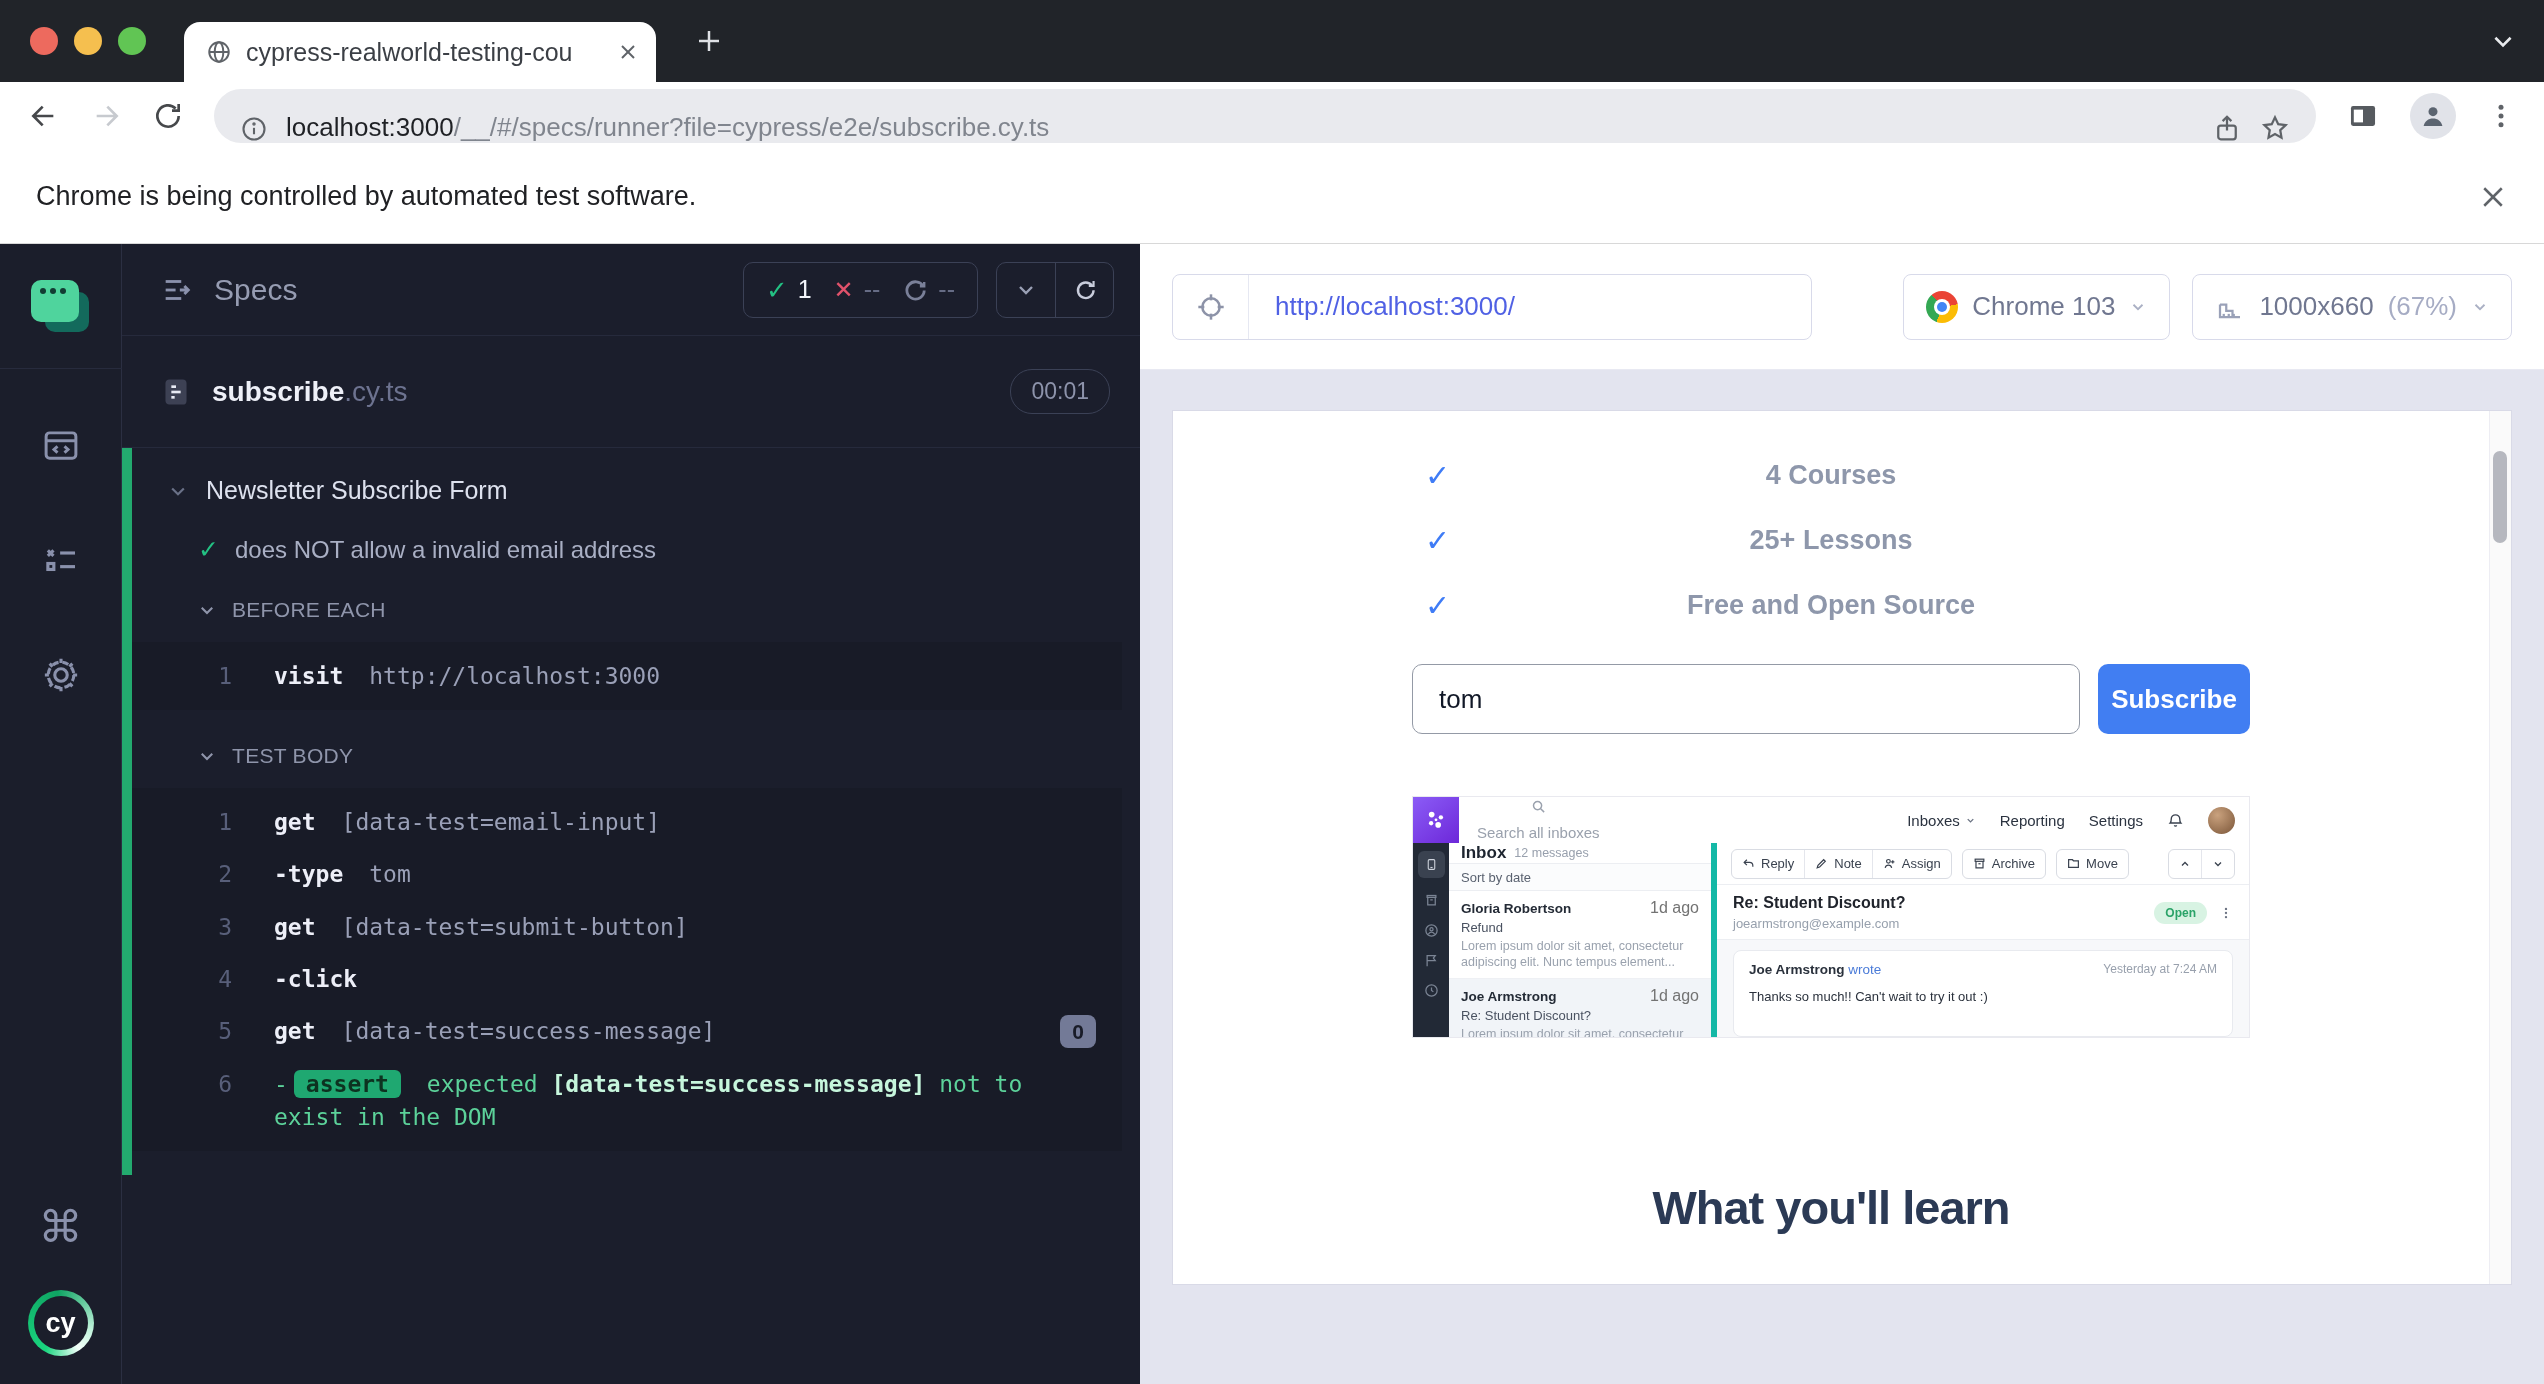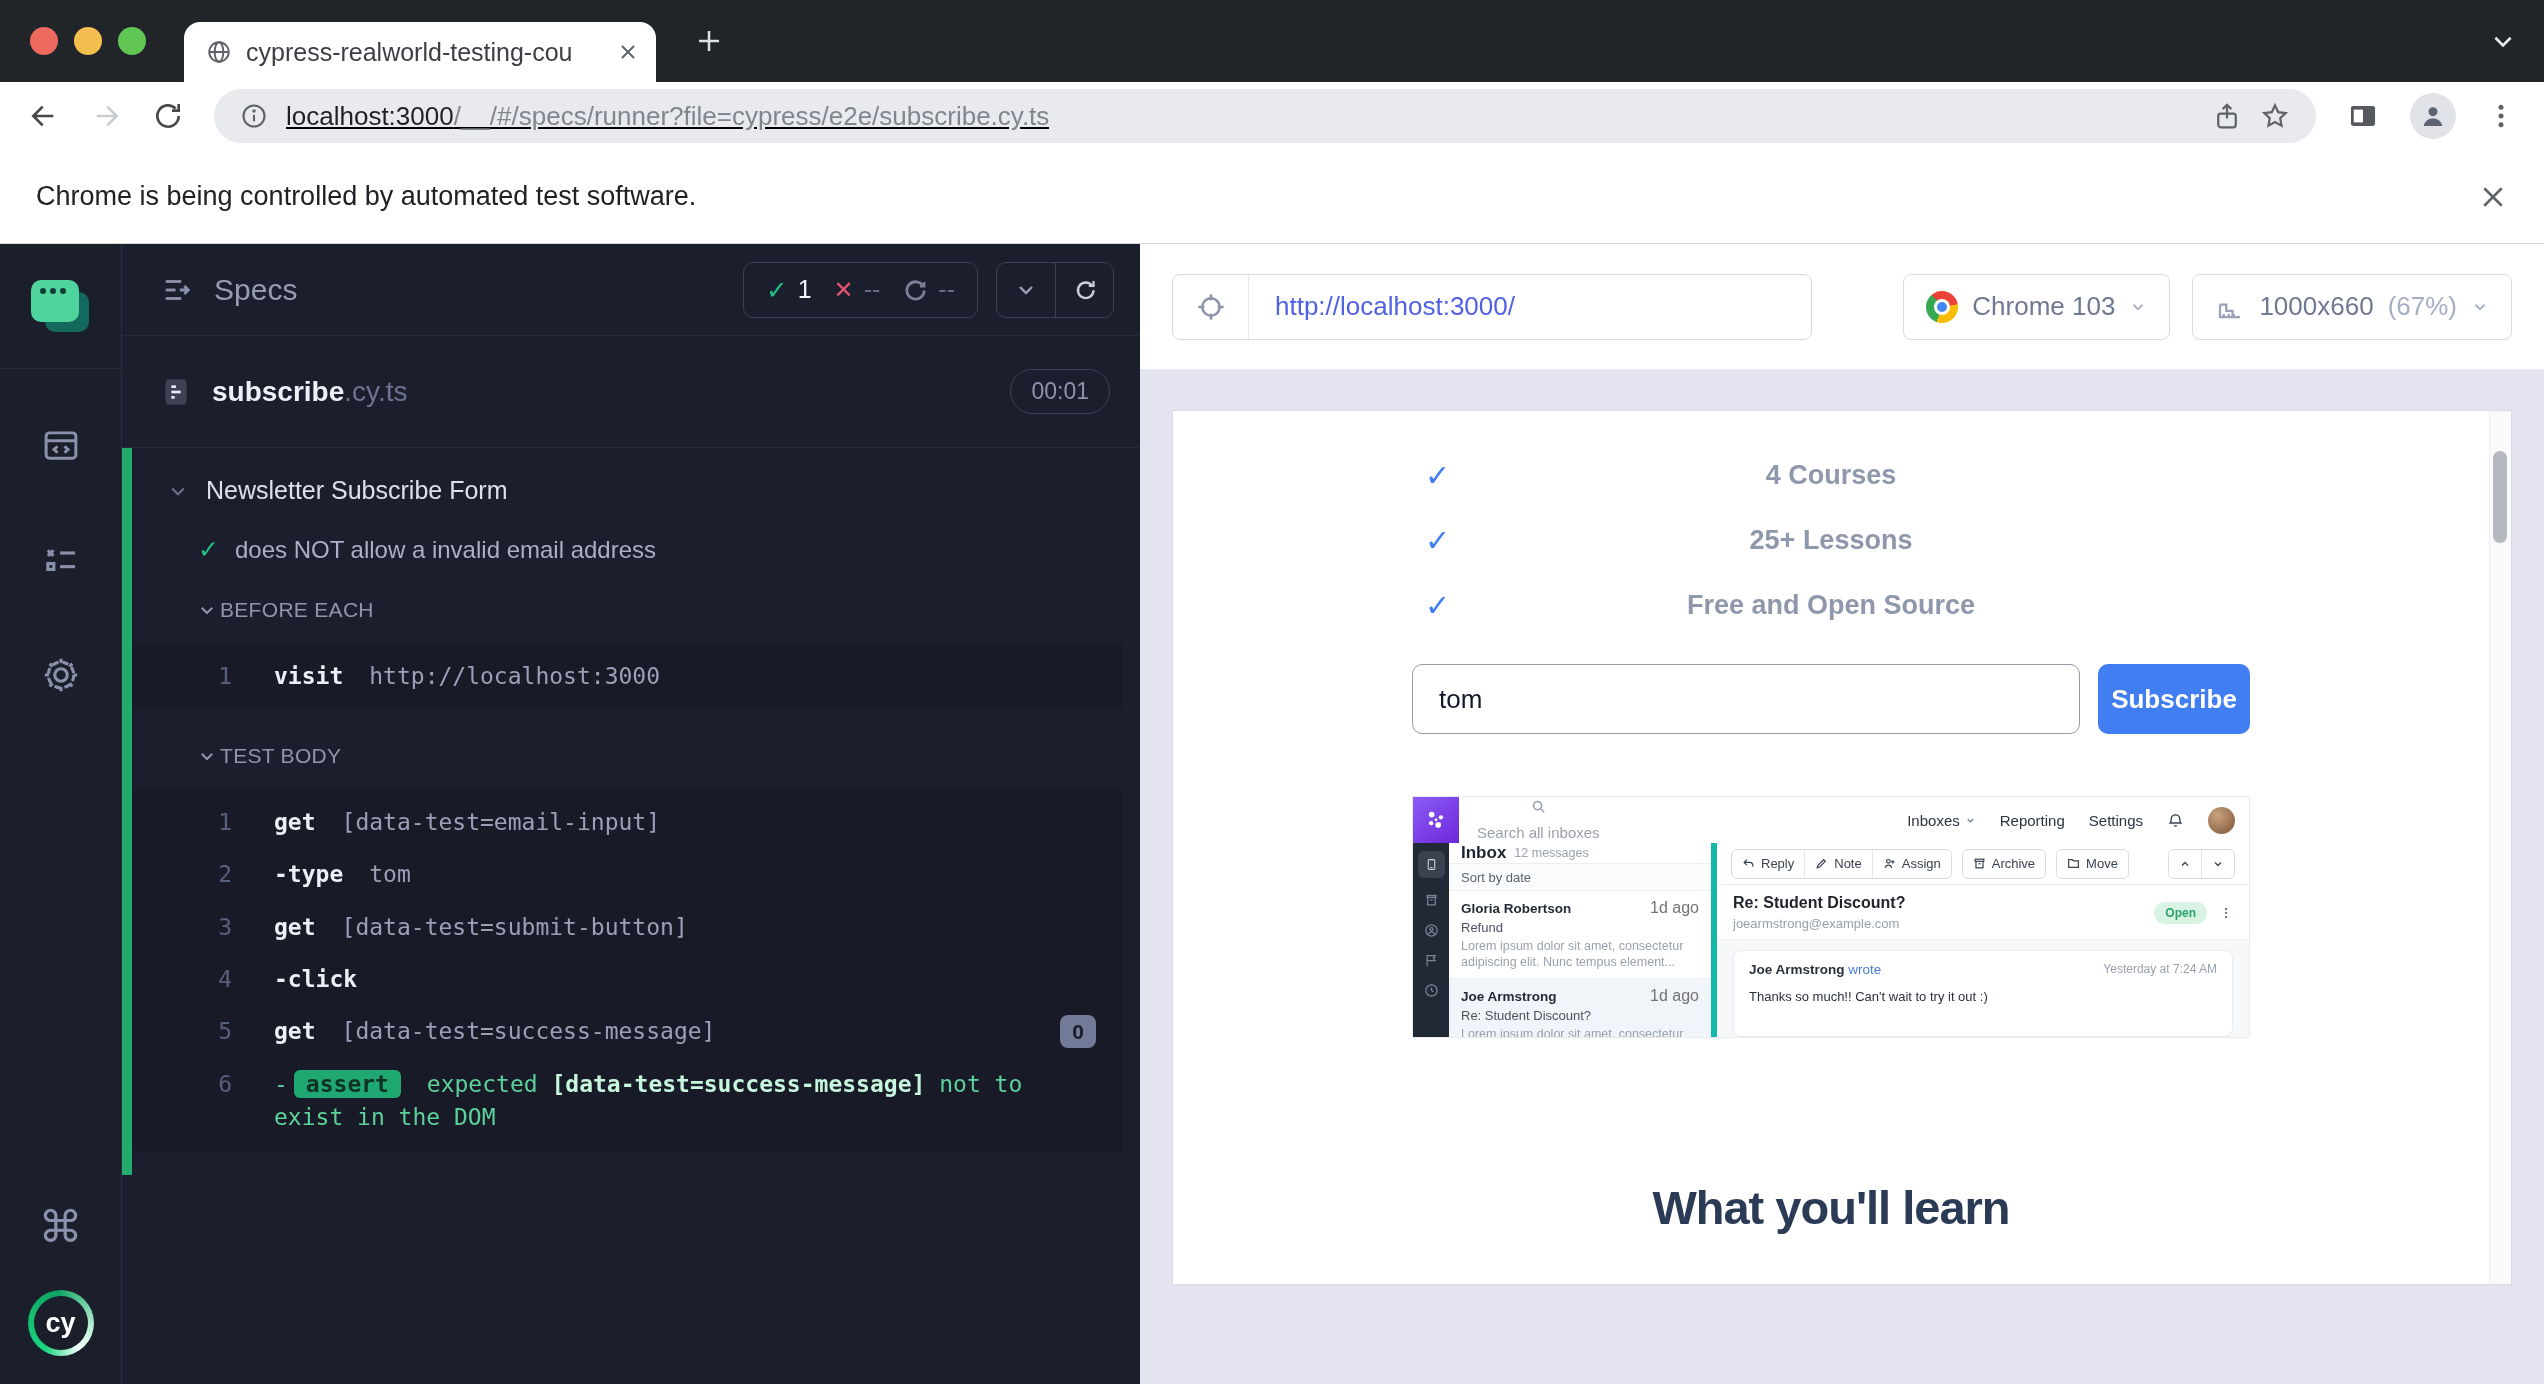--- a/index.html
+++ b/index.html
@@ -15,21 +15,21 @@
   .tl.green { left:118px; background:#61c554; }
   .tab { position:absolute; left:184px; top:22px; width:472px; height:60px; background:#fff;
          border-radius:16px 16px 0 0; display:flex; align-items:center; padding:0 16px 0 22px; gap:14px; }
   .tab-title { font-size:25px; color:#3b3f45; white-space:nowrap; overflow:hidden; flex:1; }
   .newtab { position:absolute; left:694px; top:26px; }
   .tabbar-chevron { position:absolute; right:28px; top:28px; }
 
   
   .toolbar { height:68px; background:#fff; display:flex; align-items:center; padding:0 28px; gap:30px; }
   .omnibox { flex:1; height:54px; background:#e9eaee; border-radius:27px; display:flex;
-             align-items:center; padding:0 26px; gap:18px; min-width:0;text-decoration:underline; }
+             align-items:flex-end; padding:0 26px; gap:18px; min-width:0; }
   .url { font-size:26px; white-space:nowrap; overflow:hidden; min-width:0; }
   .url .host { color:#1f2125; }
   .url .path { color:#80858e; }
   .omni-spacer { flex:1; }
   .avatar-circle { width:46px; height:46px; border-radius:50%; background:#e1e3e9;
                    display:flex; align-items:center; justify-content:center; }
 
   
   .infobar { height:94px; background:#fff; border-bottom:1px solid #d8d8d8; display:flex;
              align-items:center; padding:0 36px; font-size:27px; color:#202124; }
@@ -75,21 +75,21 @@
   .file-row { height:112px; display:flex; align-items:center; padding:0 30px 0 38px; border-bottom:1px solid #262a3c; }
   .file-name { margin-left:20px; font-size:28px; color:#eef0f8; font-weight:bold; }
   .file-ext { color:#6d7390; font-weight:normal; }
   .duration { margin-left:auto; border:1px solid #3b4156; border-radius:22px; padding:8px 20px;
               font-size:23px; color:#8d93ab; }
 
   .suite-block { border-left:10px solid #23aa6f; padding:16px 0 24px; }
   .suite-row { display:flex; align-items:center; gap:18px; padding:12px 0 0 36px; font-size:25px; color:#dde1ee; }
   .test-row  { display:flex; align-items:center; gap:16px; padding:30px 0 0 66px; font-size:24px; color:#a9afc4; }
   .check { color:#23c183; font-family:"DejaVu Sans", sans-serif; font-size:25px; font-weight:bold; }
-  .section-row { display:flex; align-items:center; gap:4px; padding:34px 0 0 66px; font-size:21px; color:#8f95ab; letter-spacing:.3px; }
+  .section-row { display:flex; align-items:center; gap:16px; padding:34px 0 0 66px; font-size:21px; color:#8f95ab; letter-spacing:.3px; }
   .cmd-block { background:#181b27; margin:20px 18px 0 0; padding:8px 0; }
   .cmd { display:flex; align-items:flex-start; font-family:"DejaVu Sans Mono", monospace;
          font-size:23px; line-height:1.4; padding:10px 26px 10px 0; }
   .cmd-num { flex:0 0 100px; text-align:right; color:#585f7a; }
   .cmd-body { margin-left:42px; color:#9aa0b7; }
   .cmd-name { color:#edeff8; font-weight:bold; margin-right:26px; }
   .cmd-badge { margin-left:auto; background:#737a97; color:#191c28; font-weight:bold; font-size:21px;
                border-radius:8px; padding:2px 12px; font-family:"Liberation Sans", sans-serif; align-self:center; }
   .assert .cmd-body { color:#5cd29a; max-width:800px; }
   .assert-pill { background:#1fa871; color:#0d3220; font-weight:bold; border-radius:6px; padding:1px 12px; margin:0 12px 0 6px; }

